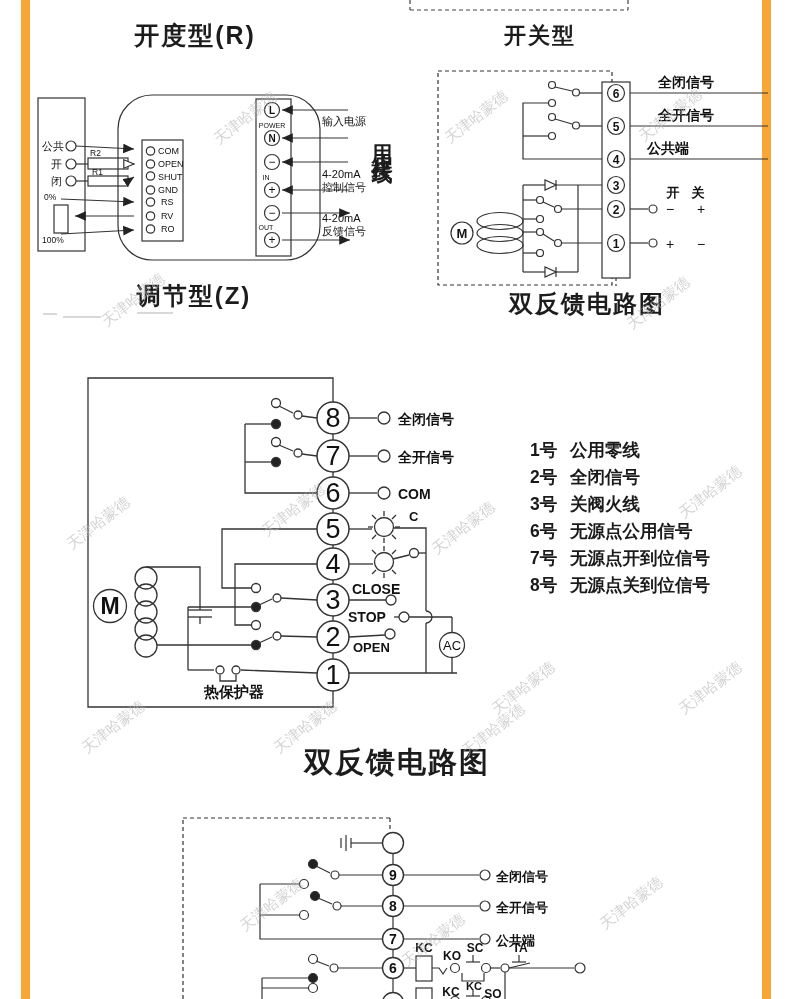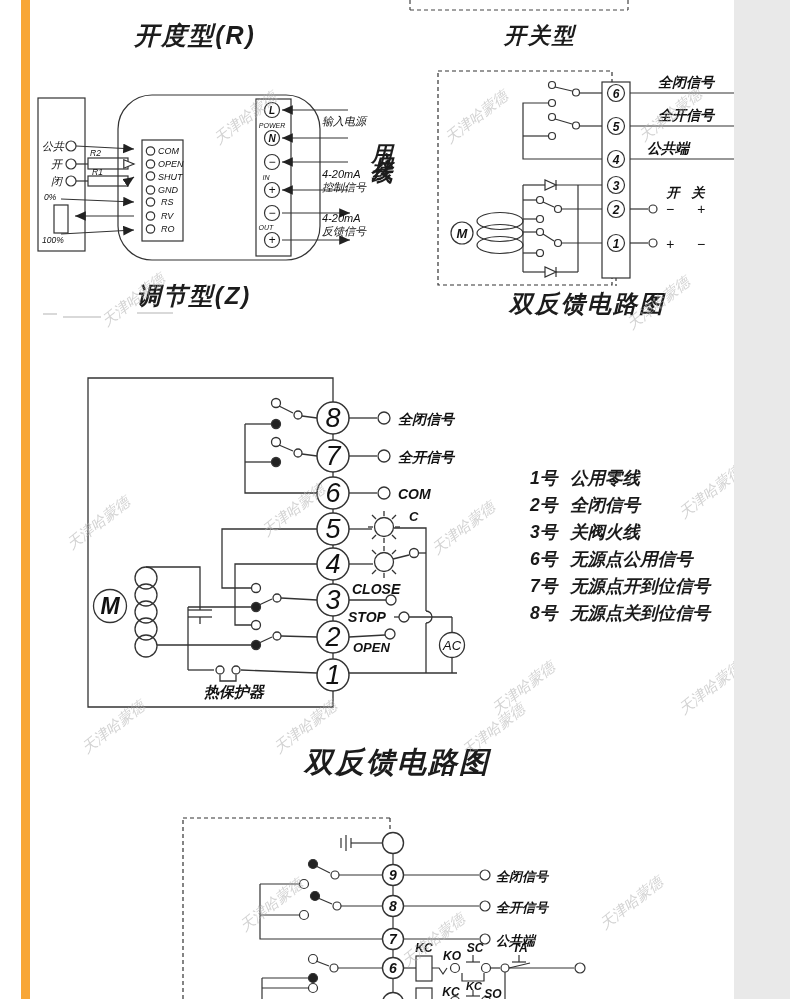--- a/index.html
+++ b/index.html
@@ -1,23 +1,23 @@
 <!DOCTYPE html>
 <html><head>
 <meta charset="utf-8">
 <style>
   html,body{margin:0;padding:0;background:#e9e9e9;}
-  #page{position:relative;width:734px;height:999px;background:#ffffff;overflow:hidden;
-        font-family:"Liberation Sans", sans-serif;color:#111;font-style:italic;}
+  #page{position:relative;width:790px;height:999px;background:#ffffff;overflow:hidden;
+        font-family:"Liberation Sans", sans-serif;color:#111;}
   .edgebar{position:absolute;top:0;width:9px;height:999px;background:#F8A636;}
   .title{position:absolute;text-align:center;font-weight:600;color:#1c1c1c;letter-spacing:2px;}
   #svgwrap{position:absolute;left:0;top:0;width:790px;height:999px;}
   svg{display:block;}
   svg text{font-family:"Liberation Sans", sans-serif;fill:#111;}
-  .legend{position:absolute;left:530px;top:437px;display:flex;flex-direction:column;margin-top:28px;}
+  .legend{position:absolute;left:530px;top:437px;display:flex;flex-direction:column;}
   .legend-row{display:flex;height:27px;line-height:27px;font-size:17.5px;font-weight:600;color:#1a1a1a;}
   .legend-no{width:40px;}
   .vert-label{position:absolute;left:368px;top:128px;writing-mode:vertical-rl;
               font-size:21px;font-weight:600;letter-spacing:6px;color:#1c1c1c;}
   .wm{position:absolute;width:84px;font-size:15px;color:#b5b5b5;opacity:.6;
       transform:rotate(-38deg);white-space:nowrap;pointer-events:none;}
   .faint{position:absolute;background:#d9d9d9;height:2px;}
 </style>
 </head>
 <body>

